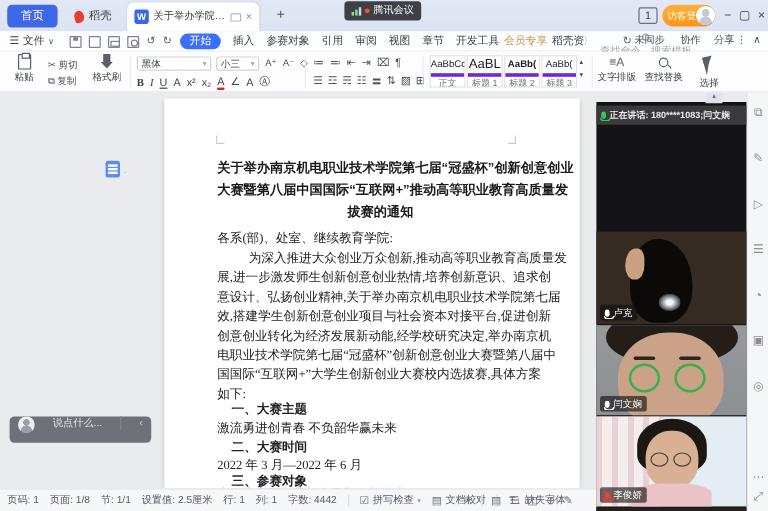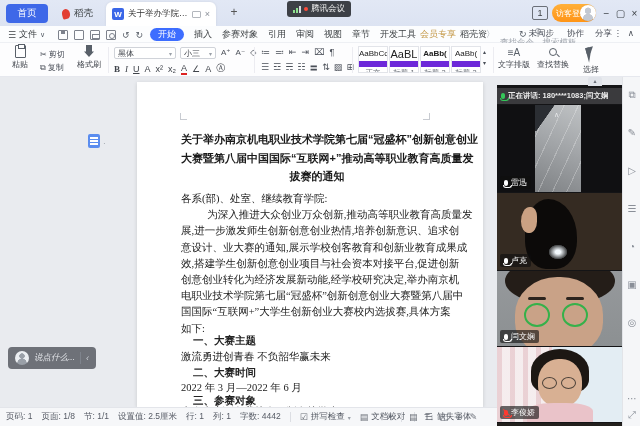--- a/index.html
+++ b/index.html
@@ -52,41 +52,41 @@
   .clip::after { content:""; position:absolute; left:2px; top:-2px; width:5px; height:3px; background:#fdfdfe; border:1px solid #596069; }
   .brush { width:10px; height:12px; margin:0 auto 2px; background:#596069; clip-path:polygon(20% 0,80% 0,80% 55%,100% 55%,50% 100%,0 55%,20% 55%); }
   .rsmall { position:absolute; font-size:8px; color:#4a4f58; display:flex; align-items:center; gap:2px; }
   .fbox { position:absolute; height:12px; border:1px solid #d0d3d9; border-radius:2px; background:#fff; font-size:8px; display:flex; align-items:center; justify-content:space-between; padding:0 3px; }
   .fmt { position:absolute; top:19px; display:flex; gap:5px; font-size:9px; align-items:center; }
   .fmt span { color:#3f434a; }
   .pgrid { position:absolute; display:flex; gap:5px; font-size:9px; color:#4a4f58; }
   .style-cell { position:absolute; top:3px; width:30px; height:27px; border:1px solid #e2e4e9; background:#fff; text-align:center; overflow:hidden; }
   .style-cell .s { font-size:8px; line-height:14px; white-space:nowrap; color:#222; }
   .style-cell .s.big { font-size:11px; }
-  .style-cell .l { font-size:7.5px; color:#6a6f78; line-height:11px; border-top:6px solid #6d28d9; }
+  .style-cell .l { font-size:7.5px; color:#6a6f78; line-height:11px; border-top:3px solid #6d28d9; }
   .rtool { position:absolute; top:3px; width:34px; text-align:center; font-size:8px; color:#3f434a; }
   .rtool .ic { height:13px; font-size:10px; line-height:13px; color:#596069; }
   .magbig { width:8px; height:8px; border:1.3px solid #596069; border-radius:50%; margin:2px auto 3px; position:relative; }
   .magbig::after { content:""; position:absolute; left:6px; top:6px; width:4px; height:1.3px; background:#596069; transform:rotate(45deg); }
   .cursor-ic { width:0; height:0; border-left:4px solid #596069; border-right:4px solid transparent; border-bottom:9px solid transparent; border-top:6px solid #596069; margin:1px auto 2px; transform:rotate(-15deg); }
 
   
   .page { position:absolute; left:137px; top:82px; width:346px; height:325px; background:#fff; box-shadow:0 1px 4px rgba(0,0,0,.14); overflow:hidden; }
   .crop { position:absolute; width:7px; height:7px; border-bottom:1px solid #c8cbd1; }
   .crop.l { left:43px; top:31px; border-left:1px solid #c8cbd1; }
   .crop.r { left:286px; top:31px; border-right:1px solid #c8cbd1; }
   .textcol { position:absolute; left:44px; top:0; width:272px; }
   .doc-title { position:absolute; left:0; width:272px; text-align:center; font-weight:bold; font-size:11px; color:#1a1a1a; font-family:"Liberation Sans",sans-serif; white-space:pre; }
   .bl { position:absolute; left:0; width:272px; font-family:"Liberation Serif","DejaVu Serif",serif; font-size:10.5px; color:#222; white-space:pre; }
   .bl.b { font-family:"Liberation Sans",sans-serif; font-weight:bold; }
   .bl.ind { padding-left:12px; }
   .navic { position:absolute; left:88px; top:134px; width:12px; height:14px; background:#5b8def; border-radius:2px; }
   .navic::after { content:""; position:absolute; left:2px; top:3px; width:8px; height:1.5px; background:#fff; box-shadow:0 3px 0 #fff, 0 6px 0 #fff; }
   .navdot { position:absolute; left:103px; top:139px; width:4px; height:4px; color:#9aa0a8; font-size:8px; }
-  .chatpill { position:absolute; left:8px; top:347px; height:22px; background:rgba(92,96,104,.88); border-radius:4px; display:flex; align-items:center; gap:5px; padding:0 7px; z-index:20;font-style:italic; }
+  .chatpill { position:absolute; left:8px; top:347px; height:22px; background:rgba(92,96,104,.88); border-radius:4px; display:flex; gap:15px; padding:0 7px; z-index:20; }
   .chatpill .av { width:14px; height:14px; border-radius:50%; background:radial-gradient(circle at 50% 36%, #9aa0a8 0 2.5px, transparent 3px), radial-gradient(circle at 50% 88%, #9aa0a8 0 4.5px, transparent 5px), #eceff2; }
   .chatpill .ph { color:#e4e6ea; font-size:8.5px; }
   .chatpill .dv { width:1px; height:12px; background:#7e838c; }
   .chatpill .cl { color:#cdd1d7; font-size:9px; }
 
   
   .statusbar { position:absolute; left:0; top:407px; width:640px; height:19px; background:#f6f7f9; border-top:1px solid #e3e5ea; display:flex; align-items:center; font-size:8.5px; color:#565b65; padding-left:6px; gap:9px; }
   .sdv { width:1px; height:10px; background:#dcdee3; }
   .sic { font-size:9px; color:#6a6f78; }
   .viewicons { position:absolute; left:386px; top:0; height:18px; display:flex; align-items:center; gap:7px; font-size:9px; color:#6a6f78; }
@@ -320,21 +320,21 @@
     <div class="crop l"></div>
     <div class="crop r"></div>
     <div class="textcol">
       <div class="doc-title" style="top:50px">关于举办南京机电职业技术学院第七届“冠盛杯”创新创意创业</div>
       <div class="doc-title" style="top:68.5px">大赛暨第八届中国国际“互联网+”推动高等职业教育高质量发</div>
       <div class="doc-title" style="top:87px">拔赛的通知</div>
 
       <div class="bl" style="top:110px">各系(部)、处室、继续教育学院:</div>
       <div class="bl" style="top:126.2px; padding-left:21px">  为深入推进大众创业万众创新,推动高等职业教育高质量发</div>
       <div class="bl" style="top:142.4px">展,进一步激发师生创新创意创业热情,培养创新意识、追求创</div>
-      <div class="bl" style="top:158.6px">意设计、业大赛的通知,展示学校创客教育和创新业教育成果成</div>
+      <div class="bl" style="top:158.6px">意设计、弘扬创业精神,关于举办南京机电职业技术学院第七届</div>
       <div class="bl" style="top:174.8px">效,搭建学生创新创意创业项目与社会资本对接平台,促进创新</div>
       <div class="bl" style="top:191px">创意创业转化为经济发展新动能,经学校研究决定,举办南京机</div>
       <div class="bl" style="top:207.2px">电职业技术学院第七届“冠盛杯”创新创意创业大赛暨第八届中</div>
       <div class="bl" style="top:223.4px">国国际“互联网+”大学生创新创业大赛校内选拔赛,具体方案</div>
       <div class="bl" style="top:239.6px">如下:</div>
 
       <div class="bl b ind" style="top:252px">一、大赛主题</div>
       <div class="bl" style="top:268px">激流勇进创青春 不负韶华赢未来</div>
       <div class="bl b ind" style="top:283.5px">二、大赛时间</div>
       <div class="bl" style="top:299px">2022 年 3 月—2022 年 6 月</div>
@@ -391,28 +391,20 @@
   </div>
 
   <div class="collapse-tab">▴</div>
 
   <div class="meet">
     <div class="mhead">
       <span class="mic green" style="border-color:#34c759"></span>
       <span class="t">正在讲话: 180****1083;闫文娴</span>
     </div>
 
-    <div class="tile v1" style="top:20px; height:87px">
-      <div class="strip"></div>
-      <div class="chev">∧</div>
-      <div class="vlabel">
-        <span class="mic" style="border-color:#fff"></span>
-        <span class="n">雷迅</span>
-      </div>
-    </div>
 
     <div class="tile v2" style="top:108px; height:77px">
       <div class="hair"></div>
       <div class="face"></div>
       <div class="light"></div>
       <div class="vlabel">
         <span class="mic" style="border-color:#fff"></span>
         <span class="n">卢克</span>
       </div>
     </div>

